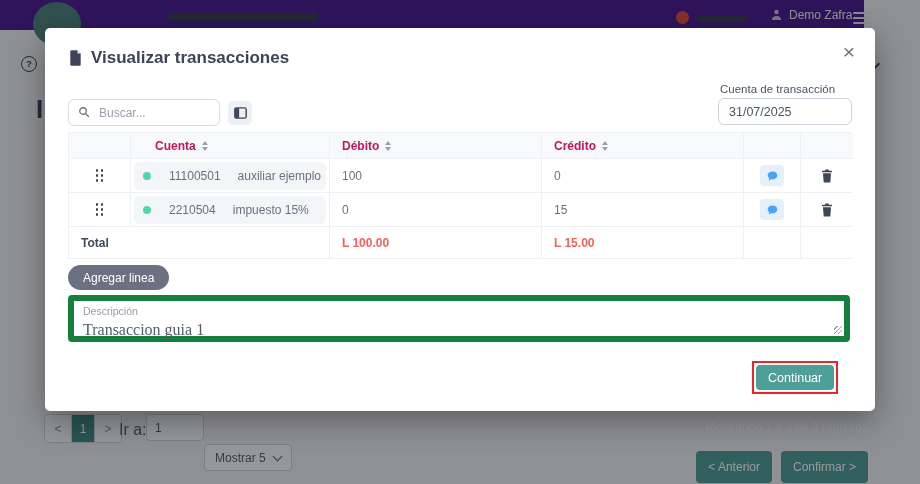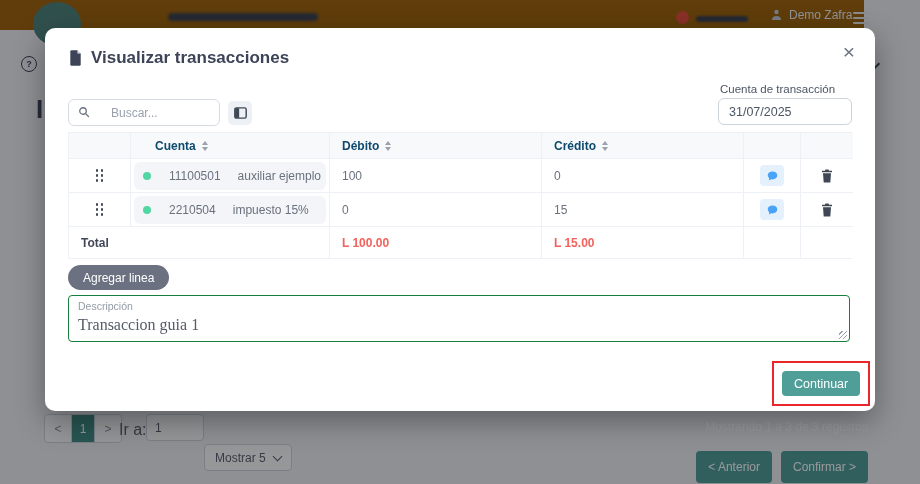--- a/index.html
+++ b/index.html
@@ -10,21 +10,21 @@
     --highlight-red:#e8262b;
     --dark-text:#3d4458;
     --cell-text:#6a717e;
     --table-border:#edf0f4;
   }
   html,body{margin:0;padding:0;background:#2b2e33;}
   .stage{position:relative;width:920px;height:484px;overflow:hidden;
          font-family:"Liberation Sans",sans-serif;background:#f1f2f4;}
 
   
-  .navbar{position:absolute;left:0;top:0;width:864px;height:30px;background:#a16207;}
+  .navbar{position:absolute;left:0;top:0;width:864px;height:30px;background:#4c1d95;}
   .logo-blob{position:absolute;left:33px;top:2px;width:48px;height:44px;border-radius:50%;background:#4e837c;}
   .brand-smudge{position:absolute;left:168px;top:13px;width:150px;height:8px;border-radius:4px;
                 background:#39404e;filter:blur(1.5px);}
   .nav-badge{position:absolute;left:676px;top:11px;width:13px;height:13px;border-radius:50%;background:#e74c3c;}
   .nav-smudge{position:absolute;left:696px;top:16px;width:52px;height:6px;border-radius:3px;
               background:#39404e;filter:blur(1.2px);}
   .nav-user{position:absolute;left:770px;top:8px;display:flex;align-items:center;gap:6px;color:#f2f4f6;font-size:12px;}
   .hamburger{position:absolute;left:853px;top:12px;width:17px;display:flex;flex-direction:column;gap:3px;}
   .hamburger span{display:block;height:2px;background:#e8eaed;border-radius:1px;}
 
@@ -53,47 +53,47 @@
                   transform:rotate(45deg);margin-top:-3px;}
   .pager-summary{position:absolute;top:420px;right:52px;font-size:12px;color:#ffffff;}
   .footer-actions{position:absolute;top:451px;right:52px;display:flex;gap:9px;}
   .btn-teal{background:var(--teal);color:#fff;border:none;border-radius:4px;padding:9px 12px;
             font-size:12px;font-family:"Liberation Sans",sans-serif;}
 
   
   .overlay{position:absolute;left:0;top:0;width:920px;height:484px;background:rgba(8,10,14,0.42);z-index:5;}
 
   
-  .modal{position:absolute;left:45px;top:28px;width:830px;height:383px;background:#fff;border-radius:10px;
+  .modal{position:absolute;left:45px;top:28px;width:830px;height:383px;background:#fff;border-radius:5px;
          box-shadow:0 10px 30px rgba(0,0,0,.35);z-index:10;}
   .modal-title-row{position:absolute;left:24px;top:20px;display:flex;align-items:center;gap:9px;}
   .modal-title{font-size:17px;font-weight:bold;color:var(--dark-text);}
   .modal-close{position:absolute;left:792px;top:12px;width:24px;height:24px;border:none;background:transparent;
                font-size:21px;color:#6b7280;line-height:24px;text-align:center;padding:0;cursor:pointer;}
 
   .date-label{position:absolute;left:675px;top:55px;width:132px;text-align:left;font-size:11.5px;color:#4b5563;}
   .date-input{position:absolute;left:673px;top:70px;width:122px;height:25px;border:1px solid #cdd3dc;
               border-radius:6px;padding:0 0 0 10px;font-size:12.5px;color:#4b5563;
               font-family:"Liberation Sans",sans-serif;}
 
   .search-wrap{position:absolute;left:23px;top:71px;width:152px;height:27px;}
   .search-wrap svg{position:absolute;left:10px;top:7px;}
   .search-input{width:100%;height:100%;box-sizing:border-box;border:1px solid #d6dbe3;border-radius:6px;
-                padding:0 8px 0 42px;font-size:12px;color:#4b5563;font-family:"Liberation Sans",sans-serif;}
+                padding:0 8px 0 30px;font-size:12px;color:#4b5563;font-family:"Liberation Sans",sans-serif;}
   .search-input::placeholder{color:#9aa1ad;}
   .columns-btn{position:absolute;left:183px;top:73px;width:24px;height:24px;background:#edf0f5;border:none;
                border-radius:5px;display:flex;align-items:center;justify-content:center;padding:0;cursor:pointer;}
 
   .tx-table{position:absolute;left:23px;top:104px;width:784px;display:grid;
             grid-template-columns:62px 199px 212px 202px 57px 52px;
             border:1px solid var(--table-border);box-sizing:border-box;font-size:12px;color:var(--cell-text);}
   .c{border-right:1px solid var(--table-border);border-bottom:1px solid var(--table-border);
      display:flex;align-items:center;box-sizing:border-box;}
   .c.lastcol{border-right:none;}
-  .c.h{height:26px;background:#f8f9fb;font-weight:bold;color:#0c4a6e;}
+  .c.h{height:26px;background:#f8f9fb;font-weight:bold;color:#be185d;}
   .c.r{height:34px;background:#fff;}
   .c.t{height:31px;background:#fff;border-bottom:none;}
   .pad-lbl{padding-left:24px;}
   .pad-val{padding-left:12px;}
   .sort{display:inline-flex;flex-direction:column;gap:2px;margin-left:6px;}
   .sort i{display:block;width:0;height:0;border-left:3.5px solid transparent;border-right:3.5px solid transparent;}
   .sort .up{border-bottom:4px solid #9aa0ab;}
   .sort .down{border-top:4px solid #9aa0ab;}
   .drag-handle{margin:0 auto;display:grid;grid-template-columns:2.5px 2.5px;gap:2.5px;}
   .drag-handle b{width:2.5px;height:2.5px;background:#3f4654;border-radius:50%;}
@@ -103,29 +103,29 @@
   .acct-name{margin-left:17px;}
   .comment-btn{margin:0 auto;width:24px;height:21px;background:#e4f1fd;border:none;border-radius:4px;
                display:flex;align-items:center;justify-content:center;padding:0;cursor:pointer;}
   .trash-btn{margin:0 auto;background:transparent;border:none;padding:0;cursor:pointer;display:flex;}
   .total-label{font-weight:bold;color:#414859;padding-left:12px;}
   .total-val{color:var(--red-total);font-weight:bold;padding-left:12px;}
 
   .add-line-btn{position:absolute;left:23px;top:237px;background:#6b7180;color:#fff;border:none;
                 border-radius:14px;height:25px;padding:0 15px;font-size:12px;
                 font-family:"Liberation Sans",sans-serif;cursor:pointer;}
-  .desc-box{position:absolute;left:23px;top:267px;width:782px;height:47px;border:1px solid #15803d;
+  .desc-box{position:absolute;left:23px;top:267px;width:782px;height:47px;border:6px solid #15803d;
             border-radius:4px;box-sizing:border-box;}
   .desc-label{position:absolute;left:9px;top:4px;font-size:10.5px;color:#949ba7;}
   .desc-text{position:absolute;left:0;top:18px;width:100%;height:28px;border:none;resize:none;
              padding:2px 9px;box-sizing:border-box;font-size:16px;color:#555c68;
              font-family:Liberation Serif, serif;background:transparent;outline:none;}
   .desc-resize{position:absolute;right:2px;bottom:2px;width:8px;height:8px;
                background:repeating-linear-gradient(135deg,transparent 0 2px,#9aa1ad 2px 3px);}
-  .continue-wrap{position:absolute;left:727px;top:333px;border:2px solid var(--highlight-red);padding:8px;}
+  .continue-wrap{position:absolute;left:707px;top:333px;border:2px solid var(--highlight-red);padding:2px;}
   .continue-btn{background:var(--teal);color:#fff;border:none;border-radius:4px;height:25px;
                 padding:0 12px;font-size:12.5px;font-family:"Liberation Sans",sans-serif;cursor:pointer;}
 </style>
 </head>
 <body>
 
 <div class="stage">
 
   <div class="navbar">
     <div class="logo-blob"></div>

